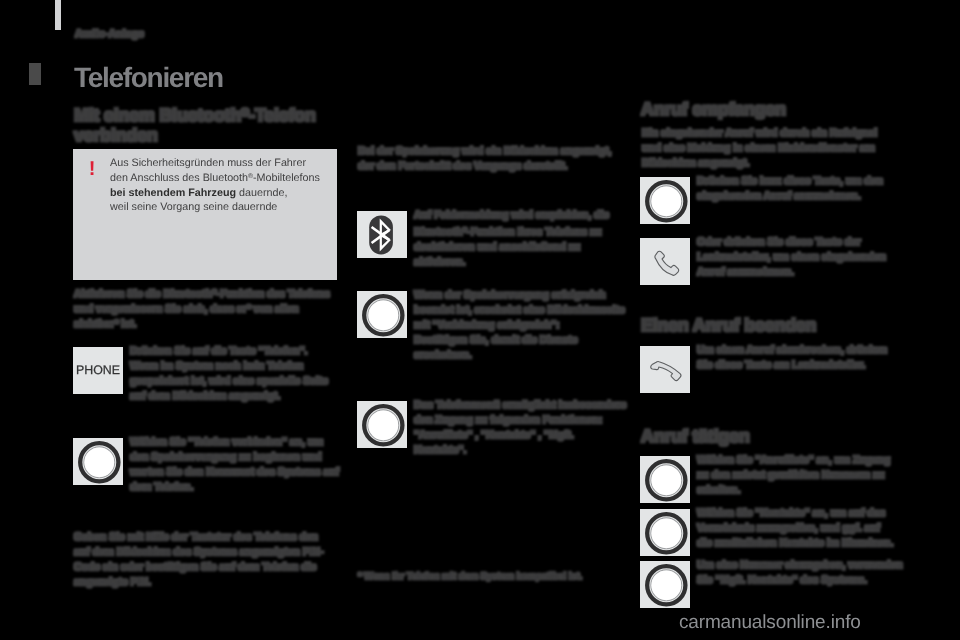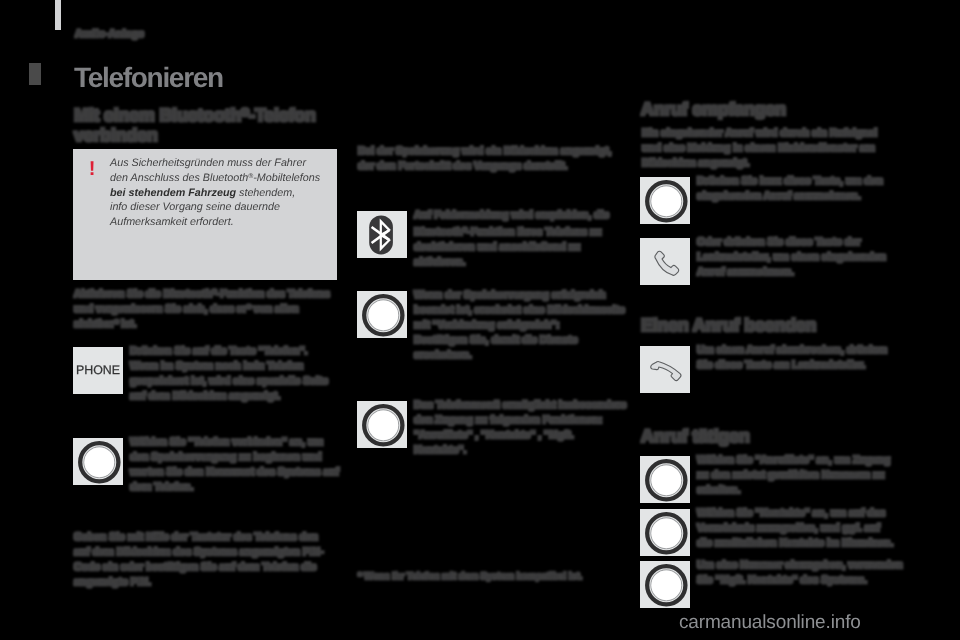--- a/index.html
+++ b/index.html
@@ -18,21 +18,21 @@
             -webkit-text-stroke:0.8px #3d3d3e;}
   .chapnum{left:29px;top:63px;width:12px;height:22px;background:#4a4a4a;}
   .title{left:74px;top:62px;font-size:28px;font-weight:bold;color:#808184;
          letter-spacing:-1.3px;line-height:32px;}
 
   
   .h2{font-size:17.7px;font-weight:bold;color:#3d3d3e;line-height:20px;letter-spacing:-.1px;
       -webkit-text-stroke:1.0px #3d3d3e;}
   .body{font-size:10.4px;font-weight:bold;color:#3d3d3e;line-height:15px;
         -webkit-text-stroke:0.9px #3d3d3e;}
-  .warn-txt{font-size:10.75px;color:#414142;line-height:14.5px;font-weight:normal;font-style:italic;}
+  .warn-txt{font-size:10.75px;color:#414142;line-height:14.5px;font-weight:normal;}
 
   
   .warnbox{left:73px;top:149px;width:264px;height:131px;background:#d3d4d6;}
   .bang{left:85px;top:159px;width:14px;font-size:20px;font-weight:bold;color:#de2036;
         text-align:center;line-height:20px;}
   .warn-body{left:110px;top:156px;width:232px;white-space:nowrap;}
   .warn-body b{font-weight:bold;color:#2e2e2e;text-align:right;}
   .reg{font-size:.62em;vertical-align:.42em;}
 
   
@@ -196,18 +196,17 @@
       </svg>
     </div>
 </div>
 
 <div class="page layer-crisp">
   <div class="abs warnbox"></div>
   <div class="abs bang">!</div>
   <div class="abs warn-body warn-txt">
     <div><span>Aus Sicherheitsgründen muss der Fahrer</span></div>
     <div><span>den Anschluss des Bluetooth<span class="reg">®</span>-Mobiltelefons</span></div>
-    <div><b>bei stehendem Fahrzeug</b><span> stehendem,</span></div>
-    <div><span>info dieser Vorgang seine dauernde</span></div>
-    <div><span>Aufmerksamkeit erfordert.</span></div>
+    <div><b>bei stehendem Fahrzeug</b><span> dauernde,</span></div>
+    <div><span>weil seine Vorgang seine dauernde</span></div>
   </div>
   <div class="abs wmark">carmanualsonline.info</div>
 </div>
 
 </body></html>

